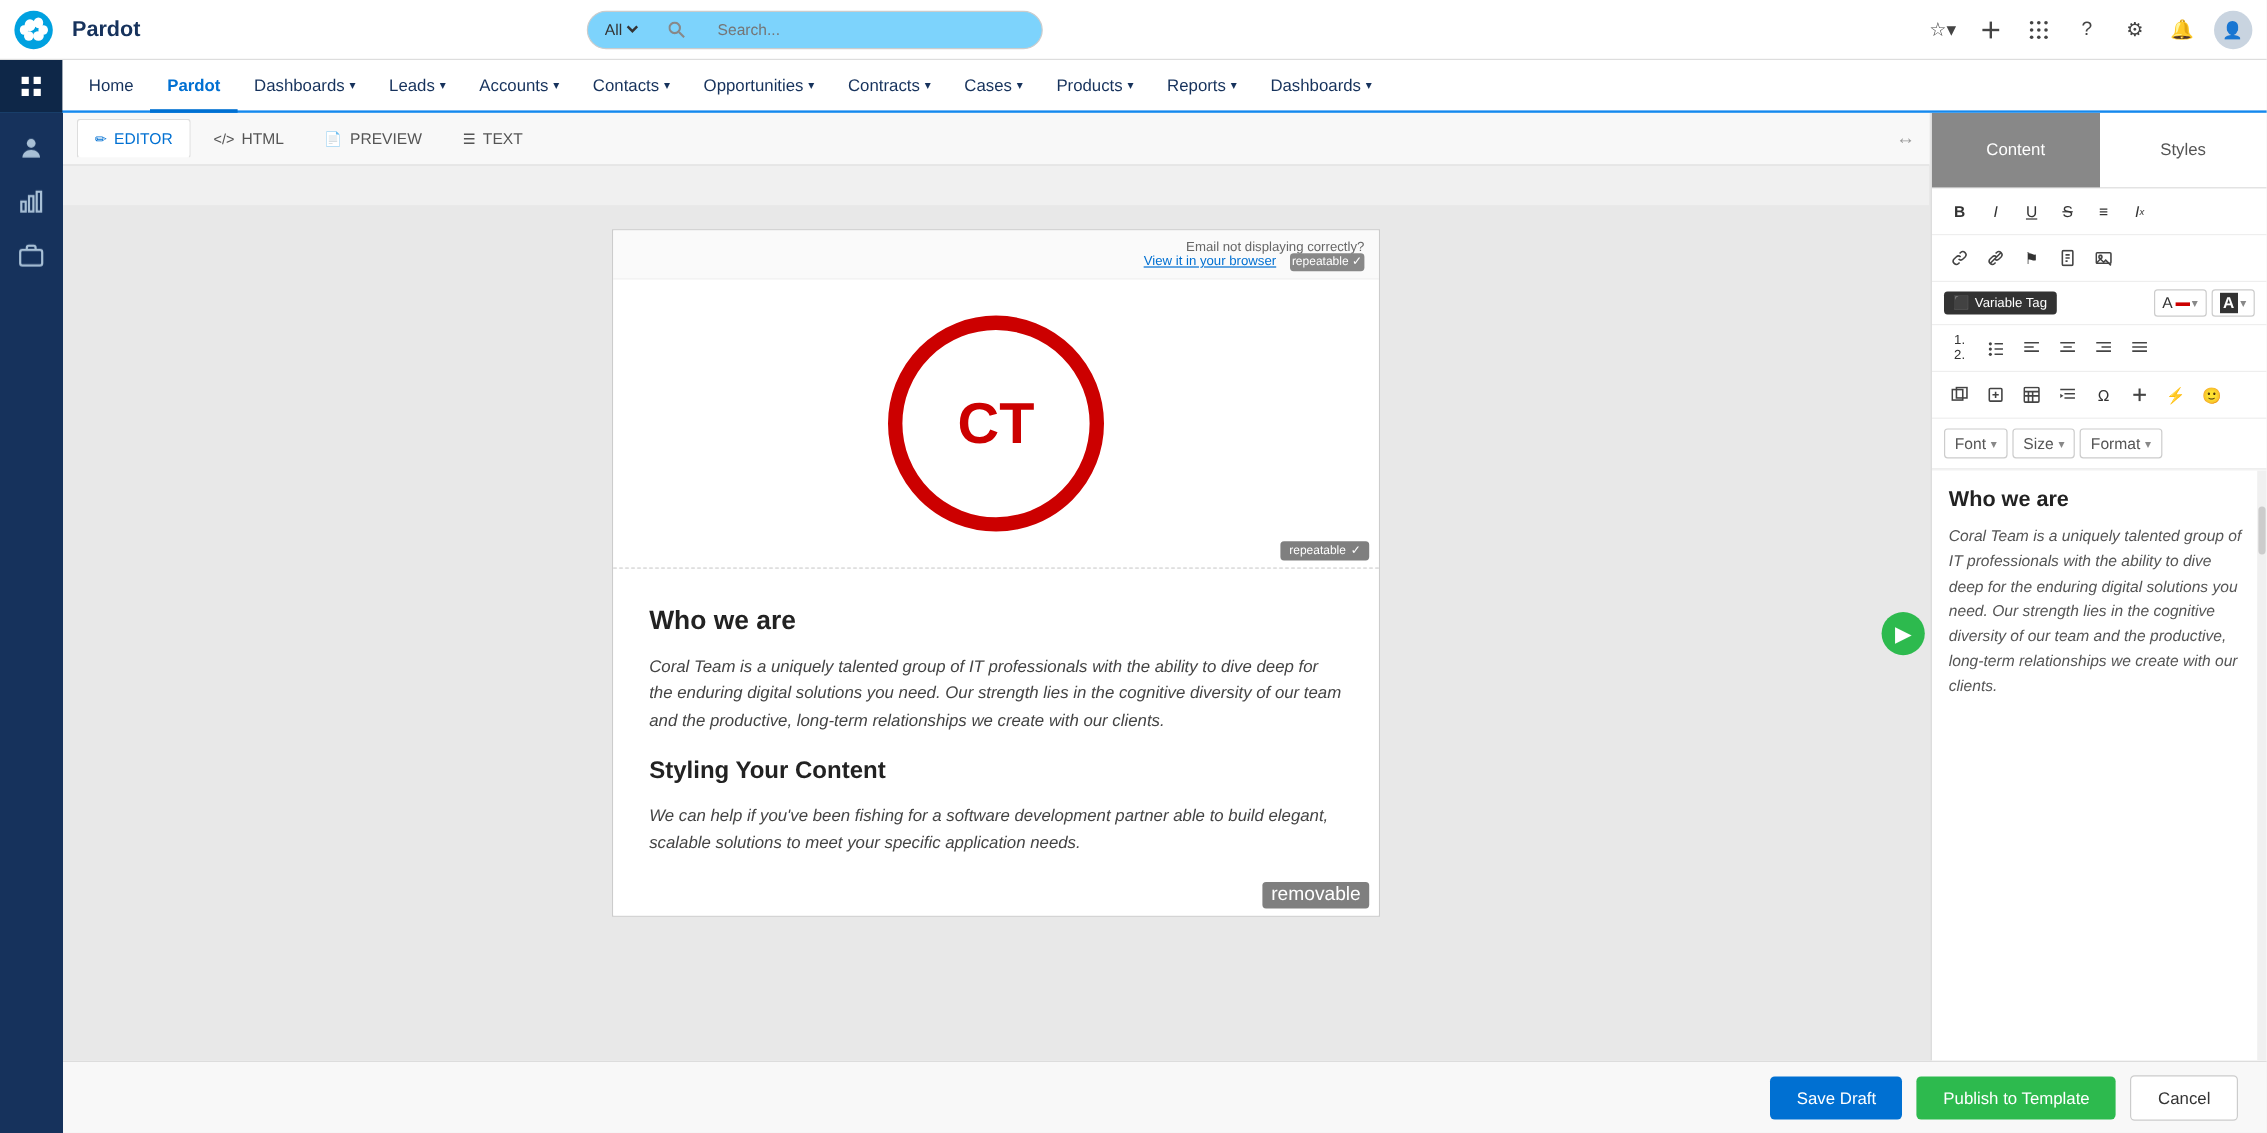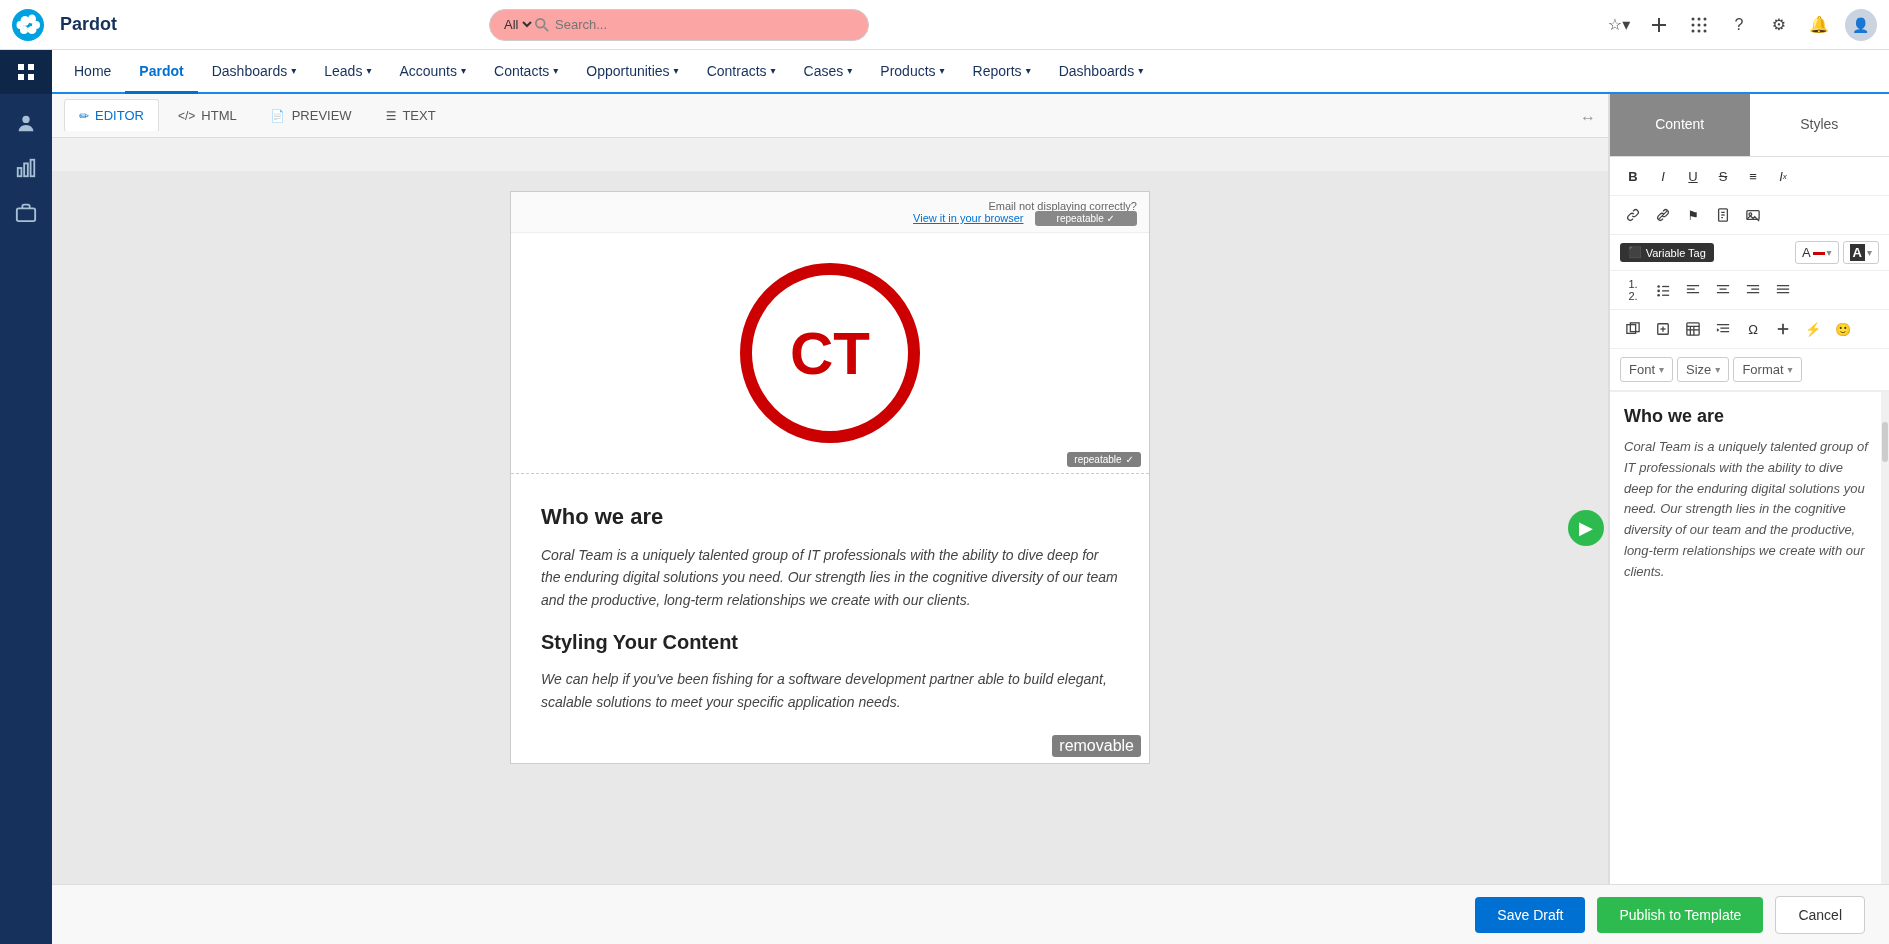--- a/index.html
+++ b/index.html
@@ -24,23 +24,24 @@
       display: flex; align-items: center; justify-content: center;
       color: white; font-weight: bold; font-size: 13px;
       flex-shrink: 0;
     }
     .app-name {
       font-size: 18px; font-weight: bold; color: #16325c; margin-left: 8px; flex-shrink: 0;
     }
     .search-bar {
       display: flex; align-items: center;
       border: 1px solid #ccc; border-radius: 20px;
-      background: #fca5a5; padding: 0 10px; height: 32px;
+      background: #7dd3fc; padding: 0 10px; height: 32px;
       margin: 0 auto; width: 380px;
       flex-shrink: 0;
+      justify-content: space-between;
     }
     .search-bar select {
       border: none; background: transparent; font-size: 13px; color: #333; cursor: pointer; outline: none;
     }
     .search-bar input {
       border: none; outline: none; font-size: 13px; margin-left: 6px; width: 260px; background: transparent;
     }
     .nav-icons {
       display: flex; align-items: center; gap: 12px; margin-left: auto;
     }
@@ -150,21 +151,21 @@
       text-align: right;
       font-size: 11px;
       color: #666;
       border-bottom: 1px solid #eee;
     }
     .email-header-bar a { color: #0070d2; text-decoration: underline; text-align: right; }
     .repeatable-badge {
       background: #888;
       color: #fff;
       font-size: 10px;
-      padding: 2px 22px;
+      padding: 2px 2px;
       border-radius: 3px;
       margin-left: 8px;
     }
     .email-logo-section {
       background: #fff;
       padding: 30px;
       text-align: center;
       border-bottom: 1px dashed #ccc;
       position: relative;
     }
@@ -175,21 +176,21 @@
       display: flex; align-items: center; gap: 4px;
     }
     .ct-logo {
       width: 180px; height: 180px;
       border: 12px solid #cc0000;
       border-radius: 50%;
       display: flex; align-items: center; justify-content: center;
       margin: 0 auto;
     }
     .ct-logo-text {
-      font-size: 60px; font-weight: 900; color: #cc0000; font-family: Arial, sans-serif;
+      font-size: 48px; font-weight: 900; color: #cc0000; font-family: Arial, sans-serif;
     }
     .email-content-section {
       background: #fff;
       padding: 30px;
       position: relative;
     }
     .email-content-section h2 { font-size: 22px; font-weight: bold; margin-bottom: 14px; color: #222; }
     .email-content-section p { font-size: 14px; color: #444; line-height: 1.6; font-style: italic; margin-bottom: 20px; }
     .email-content-section h3 { font-size: 20px; font-weight: bold; margin-bottom: 14px; color: #222; }
     .removable-indicator {

